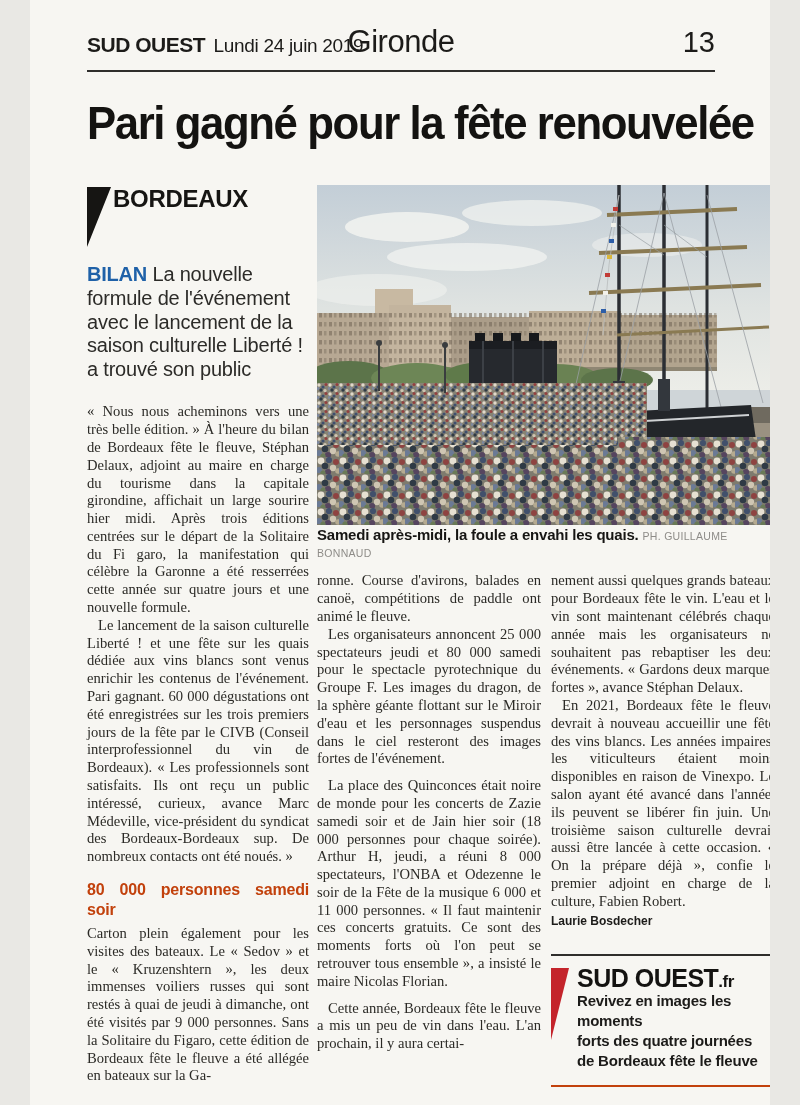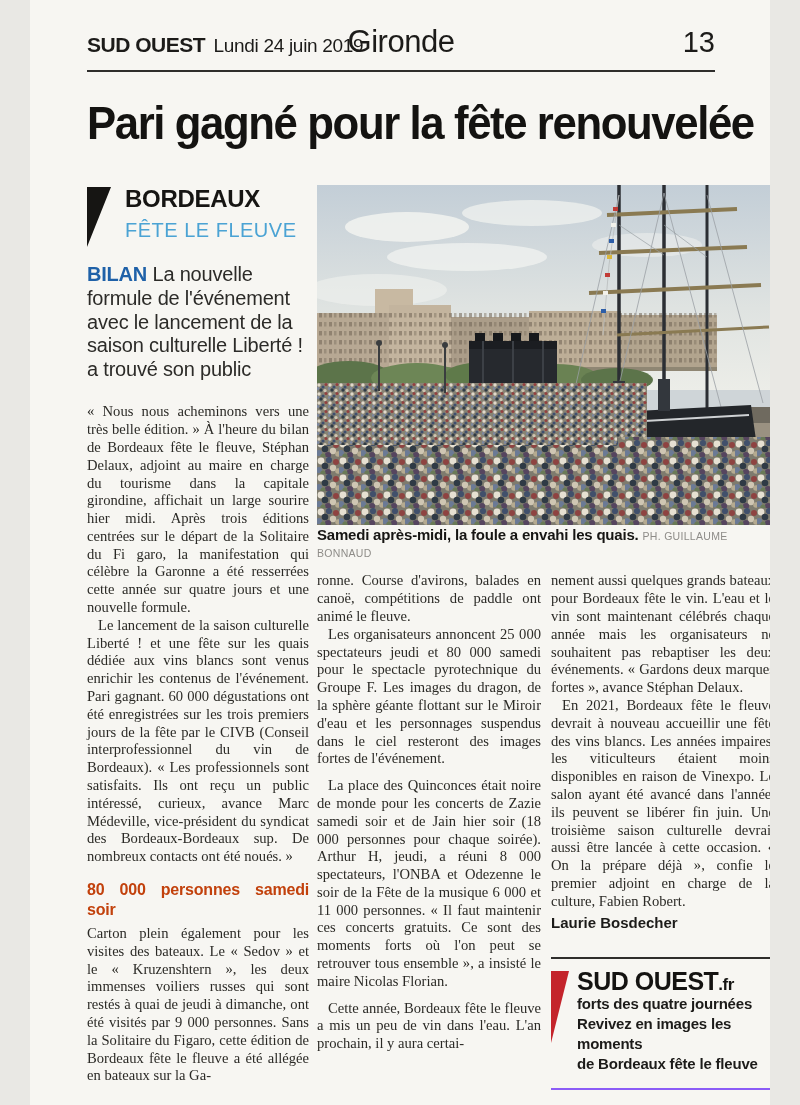--- a/index.html
+++ b/index.html
@@ -36,21 +36,21 @@
   .col-left{width:222px;margin-right:8px;flex:none;}
   .col-main{width:458px;flex:none;}
   
   .kicker{display:flex;}
   .tri-black{
     width:0;height:0;flex:none;margin-top:2px;
     border-left:24px solid #161513;
     border-top:0 solid transparent;
     border-bottom:60px solid transparent;
   }
-  .kicker-text{margin-left:14px;}
+  .kicker-text{margin-left:2px;}
   .kicker-city{font-size:24px;font-weight:900;letter-spacing:-0.3px;color:#161513;line-height:1.2;}
   .kicker-topic{font-size:20px;font-weight:500;letter-spacing:0.5px;color:#4ba3d4;margin-top:5px;}
   
   .lead{font-size:20px;line-height:1.18;margin:16px 0 0 0;color:#2c2b28;font-weight:500;letter-spacing:-0.2px;}
   .lead-label{color:#1f61a8;font-weight:900;}
   
   .bodytext{font-family:"Liberation Serif",serif;font-size:14.6px;line-height:1.22;
     text-align:justify;color:#2b2a26;}
   .bodytext p{margin:0;}
   .bodytext p.indent{text-indent:11px;}
@@ -60,23 +60,23 @@
     margin:14px 0 6px 0;color:#c2410c;letter-spacing:-0.2px;}
   
   figure{margin:0;}
   .photo{display:block;width:458px;height:340px;background:#cfd5d8;}
   figcaption{margin-top:1px;font-size:15px;font-weight:800;color:#161513;letter-spacing:-0.2px;}
   .credit{font-size:10.5px;font-weight:400;color:#8e8c88;letter-spacing:0.3px;}
   
   .two-cols{display:flex;margin-top:12px;}
   .two-cols .colA{width:224px;margin-right:10px;flex:none;}
   .two-cols .colB{width:224px;flex:none;}
-  .byline{font-family:"Liberation Sans",sans-serif;font-weight:800;font-size:15px;margin-top:4px;}
-  
-  .promo{margin-top:26px;border-top:2px solid #2f2e2c;border-bottom:2px solid #8b5cf6;
+  .byline{font-family:"Liberation Sans",sans-serif;font-weight:800;font-size:12px;margin-top:4px;}
+  
+  .promo{margin-top:26px;border-top:2px solid #2f2e2c;border-bottom:2px solid #c2410c;
     padding:10px 0 14px 0;display:flex;}
   .tri-red{width:0;height:0;flex:none;margin-top:2px;
     border-left:18px solid #c4242b;
     border-top:0 solid transparent;
     border-bottom:72px solid transparent;}
   .promo-body{margin-left:8px;}
   .promo-brand{font-size:25px;font-weight:900;letter-spacing:-0.5px;color:#141311;line-height:1;}
   .promo-fr{font-size:17px;font-weight:900;}
   .promo-line{font-size:15px;font-weight:700;line-height:1.32;color:#1c1b19;letter-spacing:-0.2px;}
   .promo-line:first-of-type{margin-top:5px;}
@@ -98,21 +98,20 @@
 
   <h1 class="headline">Pari gagné pour la fête renouvelée</h1>
 
   <div class="content">
 
     <div class="col-left">
       <div class="kicker">
         <div class="tri-black"></div>
         <div class="kicker-text">
           <div class="kicker-city">BORDEAUX</div>
-          <div class="kicker-topic">FÊTE LE FLEUVE</div>
         </div>
       </div>
 
       <p class="lead"><span class="lead-label">BILAN</span>
         <span>La nouvelle formule de l'événement avec le lancement de la saison culturelle Liberté ! a trouvé son public</span></p>
 
       <div class="bodytext">
         <p>« Nous nous acheminons vers une très belle édition. » À l'heure du bilan de Bordeaux fête le fleuve, Stéphan Delaux, adjoint au maire en charge du tourisme dans la capitale girondine, affichait un large sourire hier midi. Après trois éditions centrées sur le départ de la Solitaire du Fi garo, la manifestation qui célèbre la Garonne a été resserrées cette année sur quatre jours et une nouvelle formule.</p>
         <p class="indent">Le lancement de la saison culturelle Liberté ! et une fête sur les quais dédiée aux vins blancs sont venus enrichir les contenus de l'événement. Pari gagnant. 60 000 dégustations ont été enregistrées sur les trois premiers jours de la fête par le CIVB (Conseil interprofessionnel du vin de Bordeaux). « Les professionnels sont satisfaits. Ils ont reçu un public intéressé, curieux, avance Marc Médeville, vice-président du syndicat des Bordeaux-Bordeaux sup. De nombreux contacts ont été noués. »</p>
         <h3 class="subhead">80 000 personnes samedi soir</h3>
@@ -254,22 +253,22 @@
           <div class="bodytext">
             <p>nement aussi quelques grands bateaux pour Bordeaux fête le vin. L'eau et le vin sont maintenant célébrés chaque année mais les organisateurs ne souhaitent pas rebaptiser les deux événements. « Gardons deux marques fortes », avance Stéphan Delaux.</p>
             <p class="indent">En 2021, Bordeaux fête le fleuve devrait à nouveau accueillir une fête des vins blancs. Les années impaires, les viticulteurs étaient moins disponibles en raison de Vinexpo. Le salon ayant été avancé dans l'année, ils peuvent se libérer fin juin. Une troisième saison culturelle devrait aussi être lancée à cette occasion. « On la prépare déjà », confie le premier adjoint en charge de la culture, Fabien Robert.</p>
           </div>
           <div class="byline">Laurie Bosdecher</div>
 
           <div class="promo">
             <div class="tri-red"></div>
             <div class="promo-body">
               <div class="promo-brand"><span>SUD OUEST</span><span class="promo-fr">.fr</span></div>
+              <div class="promo-line">Revivez en images les moments</div>
               <div class="promo-line">forts des quatre journées</div>
-              <div class="promo-line">Revivez en images les moments</div>
               <div class="promo-line">de Bordeaux fête le fleuve</div>
             </div>
           </div>
         </div>
 
       </div>
     </div>
   </div>
 </div>
 

